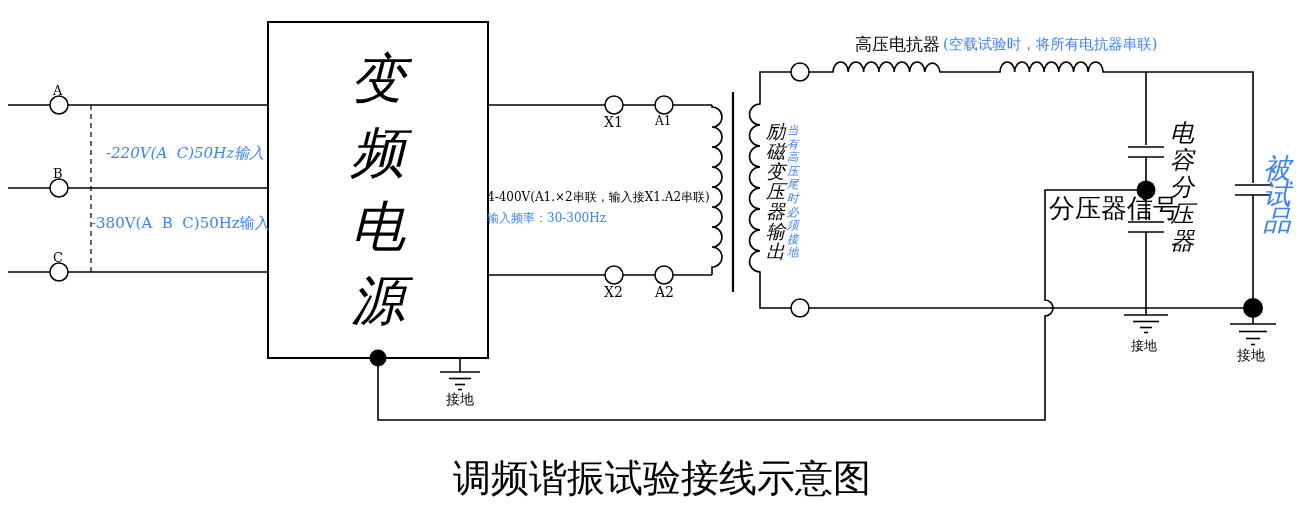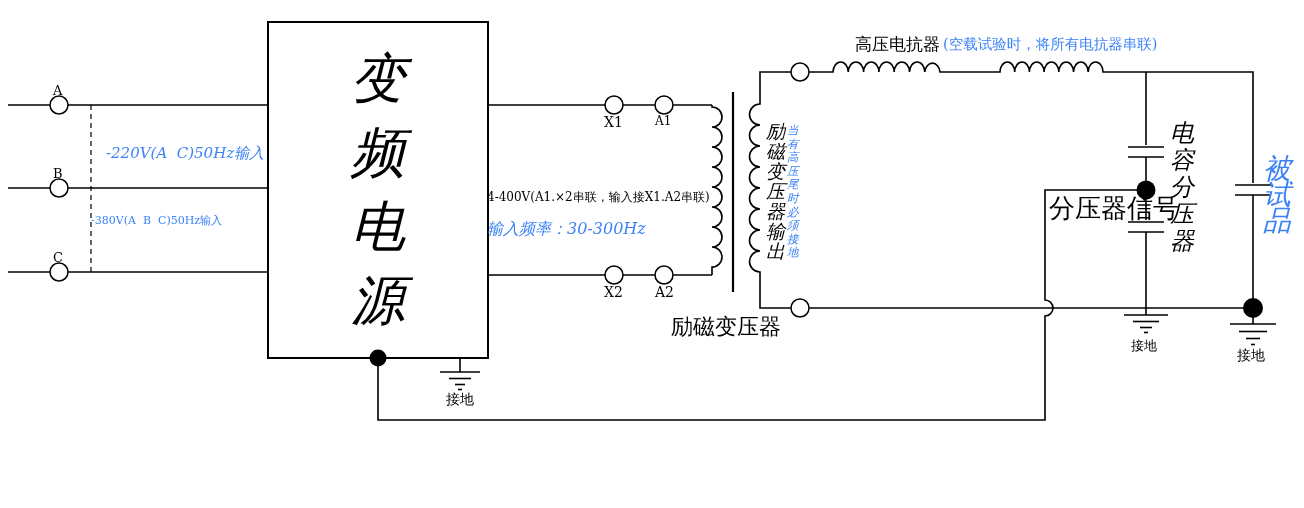--- a/index.html
+++ b/index.html
@@ -96,41 +96,41 @@
       <circle cx="1146" cy="190" r="9.5"></circle>
       <circle cx="1253" cy="308" r="10"></circle>
     </g>
   </svg>
 
   <div class="lbl" style="left:53px;top:84px;font-size:13px;">A</div>
   <div class="lbl" style="left:53px;top:167px;font-size:13px;">B</div>
   <div class="lbl" style="left:53px;top:251px;font-size:13px;">C</div>
 
   <div class="lbl red" style="left:106px;top:145px;font-size:15px;font-style:italic;">-220V(A  C)50Hz输入</div>
-  <div class="lbl red" style="left:91px;top:215px;font-size:11px;">-380V(A  B  C)50Hz输入</div>
+  <div class="lbl red" style="left:91px;top:215px;font-size:15px;">-380V(A  B  C)50Hz输入</div>
 
   <div class="lbl v big-name" style="left:351px;top:42px;font-size:54px;line-height:74px;">变频电源</div>
 
   <div class="lbl" style="left:604px;top:115px;font-size:14px;">X1</div>
   <div class="lbl" style="left:655px;top:115px;font-size:12px;">A1</div>
   <div class="lbl" style="left:604px;top:285px;font-size:14px;">X2</div>
   <div class="lbl" style="left:655px;top:285px;font-size:14px;">A2</div>
 
   <div class="lbl" style="left:487px;top:191px;font-size:12px;">4-400V(A1.×2串联，输入接X1.A2串联)</div>
-  <div class="lbl red" style="left:487px;top:220px;font-size:16px;font-style:italic;">输入频率：30-300Hz</div>
+  <div class="lbl red" style="left:487px;top:212px;font-size:12px;">输入频率：30-300Hz</div>
 
   <div class="lbl v" style="left:766px;top:121px;font-size:19px;line-height:20px;">励磁变压器输出</div>
   <div class="lbl v red" style="left:787px;top:124px;font-size:11.5px;line-height:13.6px;">当有高压尾时必须接地</div>
-  <div class="lbl" style="left:671px;top:315px;font-size:22px;">励磁变压器</div>
 
   <div class="lbl" style="left:855px;top:35px;font-size:17px;">高压电抗器</div>
   <div class="lbl red" style="left:943px;top:37px;font-size:14.5px;">(空载试验时，将所有电抗器串联)</div>
 
   <div class="lbl" style="left:1049px;top:194px;font-size:26px;">分压器信号</div>
   <div class="lbl v" style="left:1170px;top:120px;font-size:24px;line-height:27px;">电容分压器</div>
   <div class="lbl v red" style="left:1263px;top:146px;font-size:28px;line-height:26px;margin-top:10px;">被试品</div>
 
   <div class="lbl" style="left:446px;top:392px;font-size:14px;">接地</div>
   <div class="lbl" style="left:1131px;top:339px;font-size:13px;">接地</div>
   <div class="lbl" style="left:1237px;top:348px;font-size:14px;">接地</div>
 
+  <div class="lbl title" style="left:432px;top:458px;width:460px;font-size:38px;white-space:nowrap;">调频谐振试验接线示意图</div>
 
 </div>
 
 </body></html>

